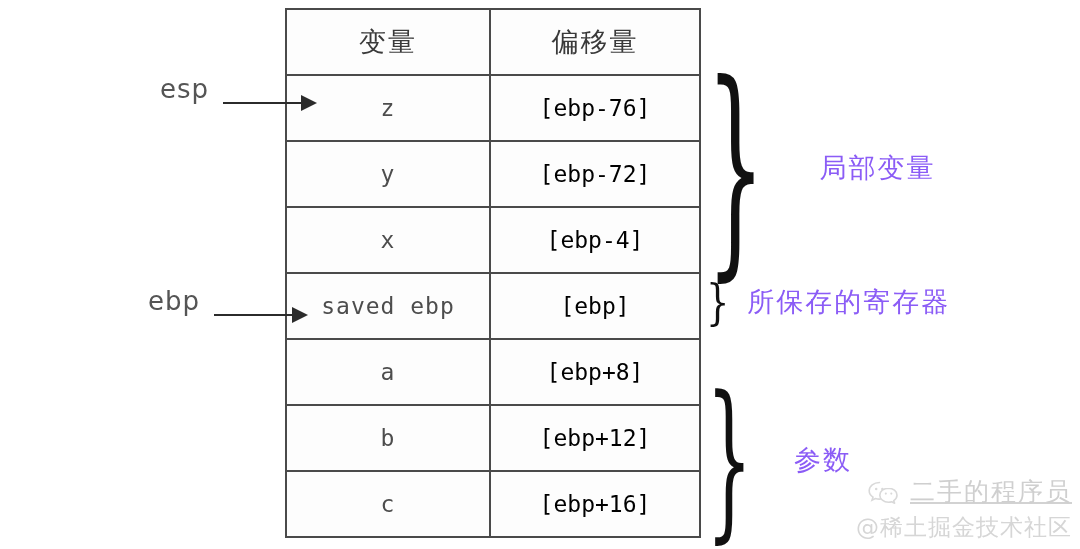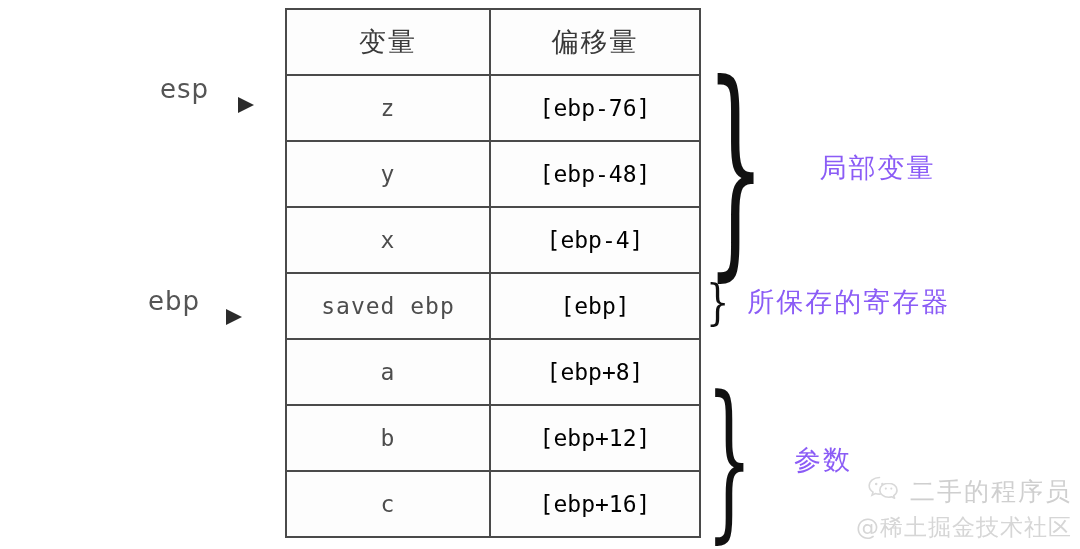--- a/index.html
+++ b/index.html
@@ -53,23 +53,22 @@
     font-family: "DejaVu Sans", sans-serif;
     font-size: 27px;
     color: #3a3a3a;
     letter-spacing: 2px;
   }
 
   
   .pointer {
     position: absolute;
     display: flex;
-    align-items: flex-start;
+    align-items: flex-end;
     height: 30px;
-    flex-direction: column;
   }
   .pointer .ptr-label {
     font-family: "DejaVu Sans", sans-serif;
     font-size: 26px;
     color: #555555;
     letter-spacing: 1px;
     margin-right: 14px;
   }
   .pointer .ptr-arrow {
     position: relative;
@@ -138,22 +137,23 @@
   #watermark {
     position: absolute;
     right: 8px;
     bottom: 6px;
     text-align: right;
     color: #d2d2d2;
     user-select: none;
   }
   #watermark .wm-top {
     display: flex;
-    align-items: flex-start;
+    align-items: flex-end;
     justify-content: flex-end;
+    text-decoration: underline;
   }
   #watermark .wm-name {
     font-family: "DejaVu Sans", sans-serif;
     font-size: 25px;
     letter-spacing: 2px;
     color: #cfcfcf;
   }
   #watermark .wm-sub {
     font-family: "DejaVu Sans", sans-serif;
     font-size: 23px;
@@ -177,21 +177,21 @@
       <tr class="header-row">
         <td class="hdr-cell">变量</td>
         <td class="hdr-cell">偏移量</td>
       </tr>
       <tr>
         <td class="var-cell">z</td>
         <td class="off-cell">[ebp-76]</td>
       </tr>
       <tr>
         <td class="var-cell">y</td>
-        <td class="off-cell">[ebp-48]</td>
+        <td class="off-cell">[ebp-72]</td>
       </tr>
       <tr>
         <td class="var-cell">x</td>
         <td class="off-cell">[ebp-4]</td>
       </tr>
       <tr>
         <td class="var-cell">saved ebp</td>
         <td class="off-cell">[ebp]</td>
       </tr>
       <tr>

